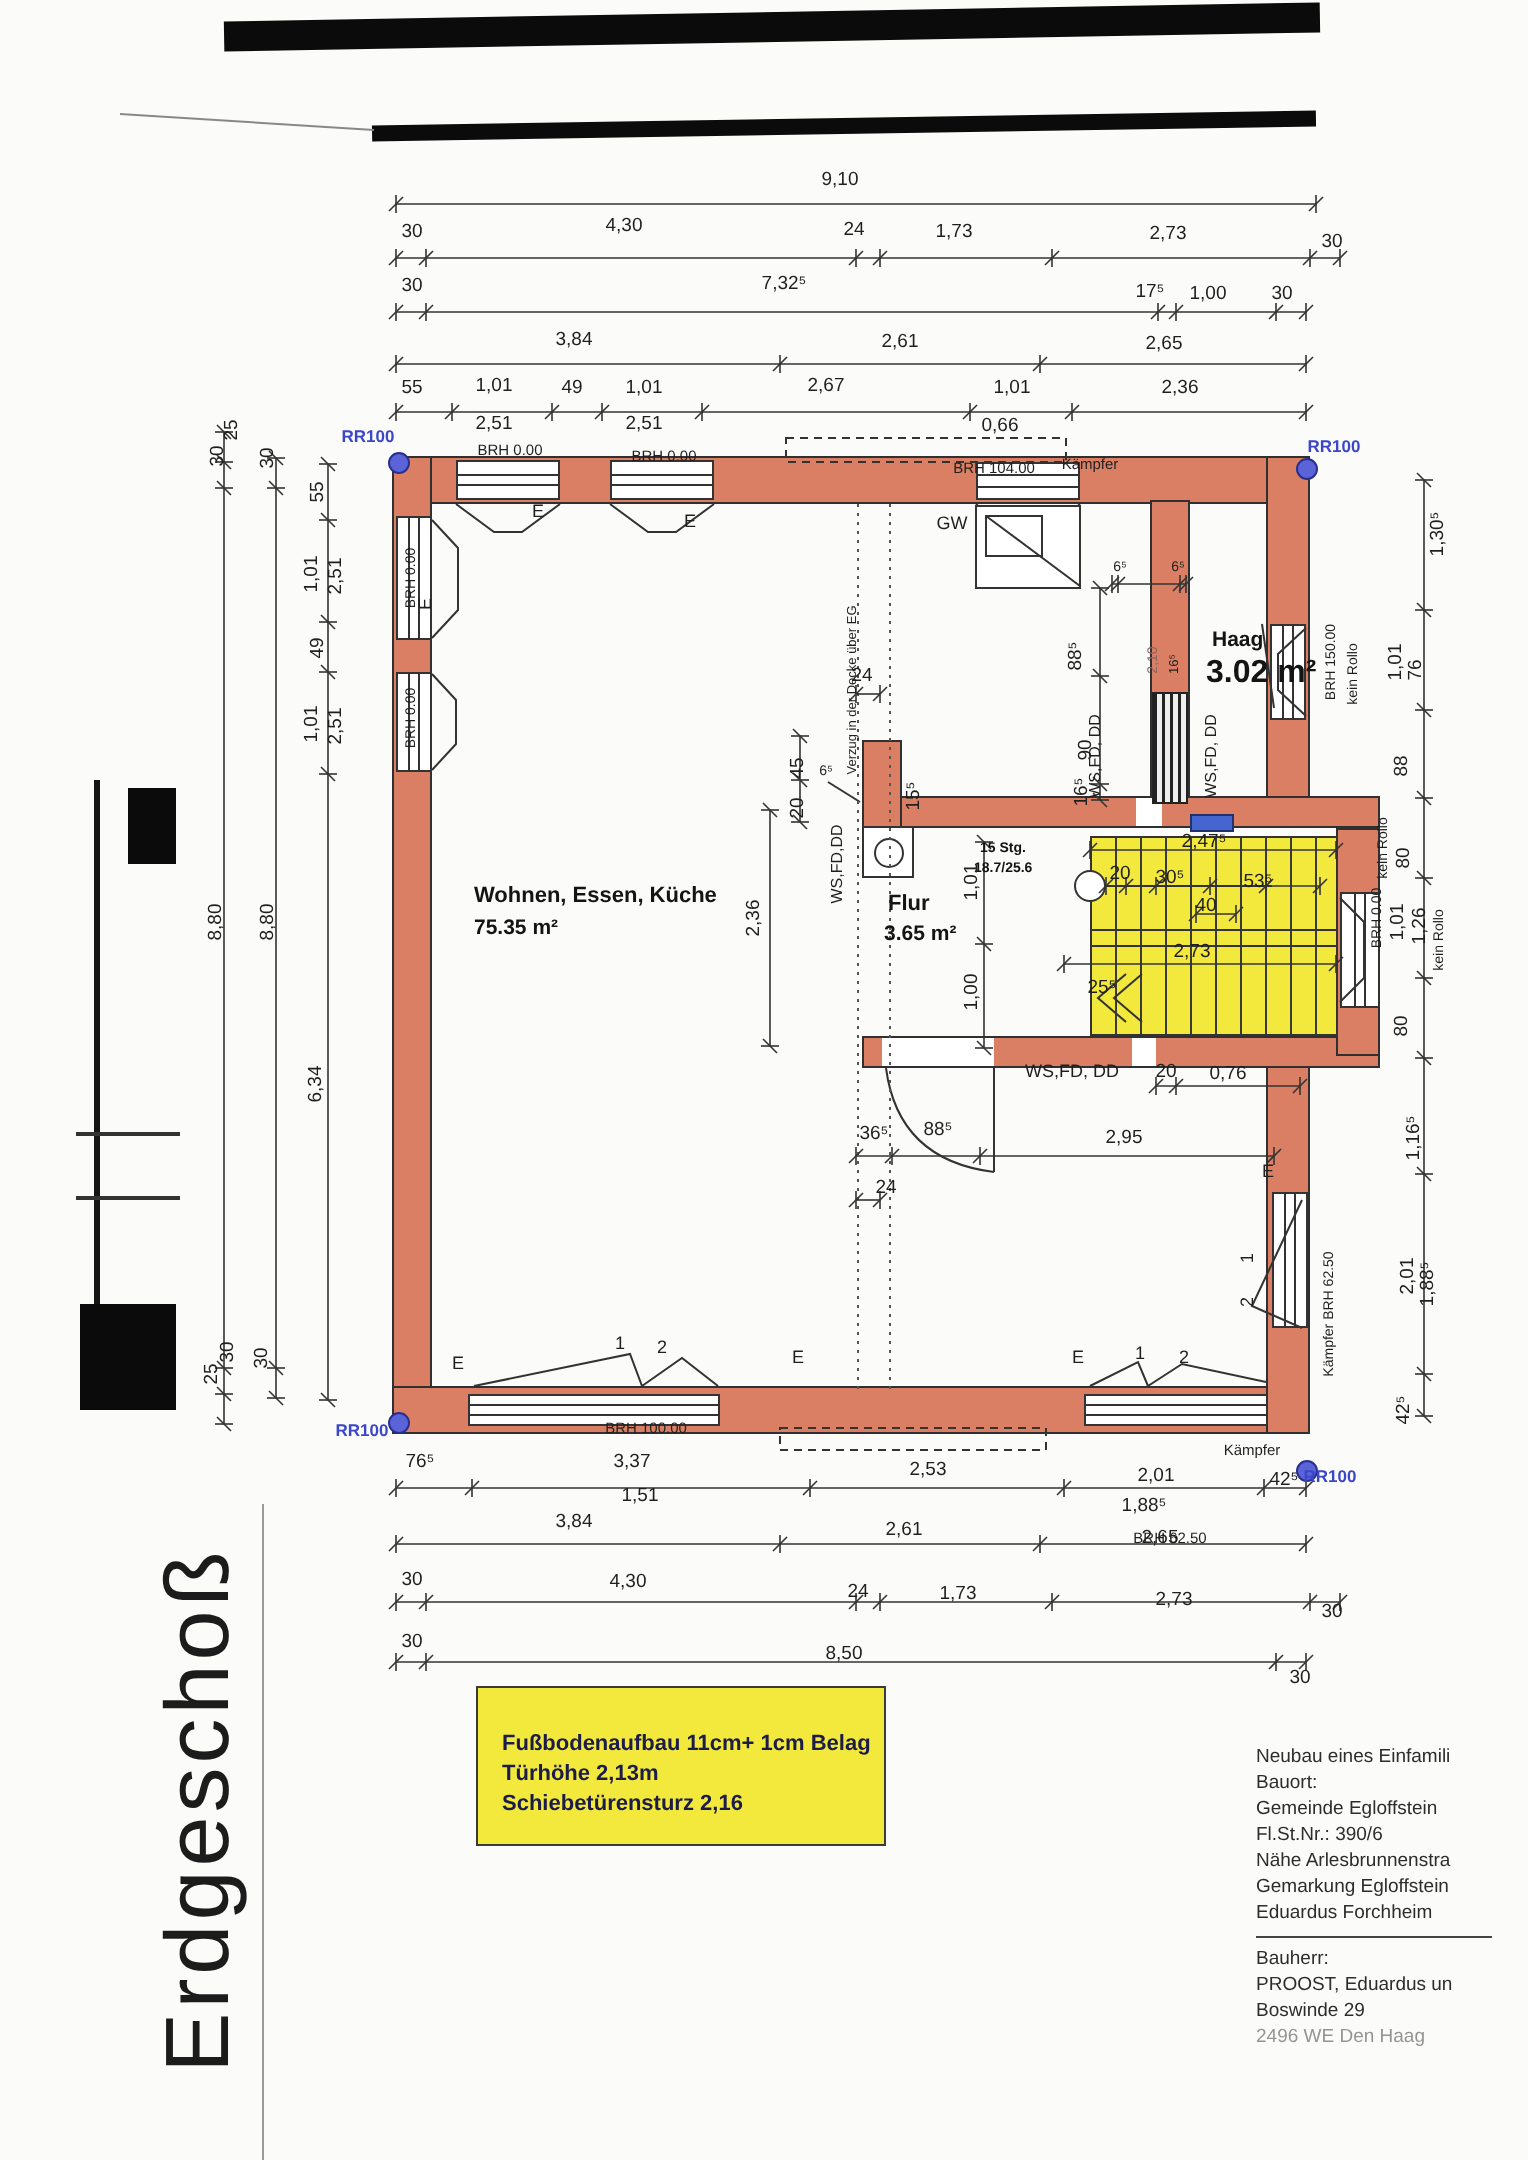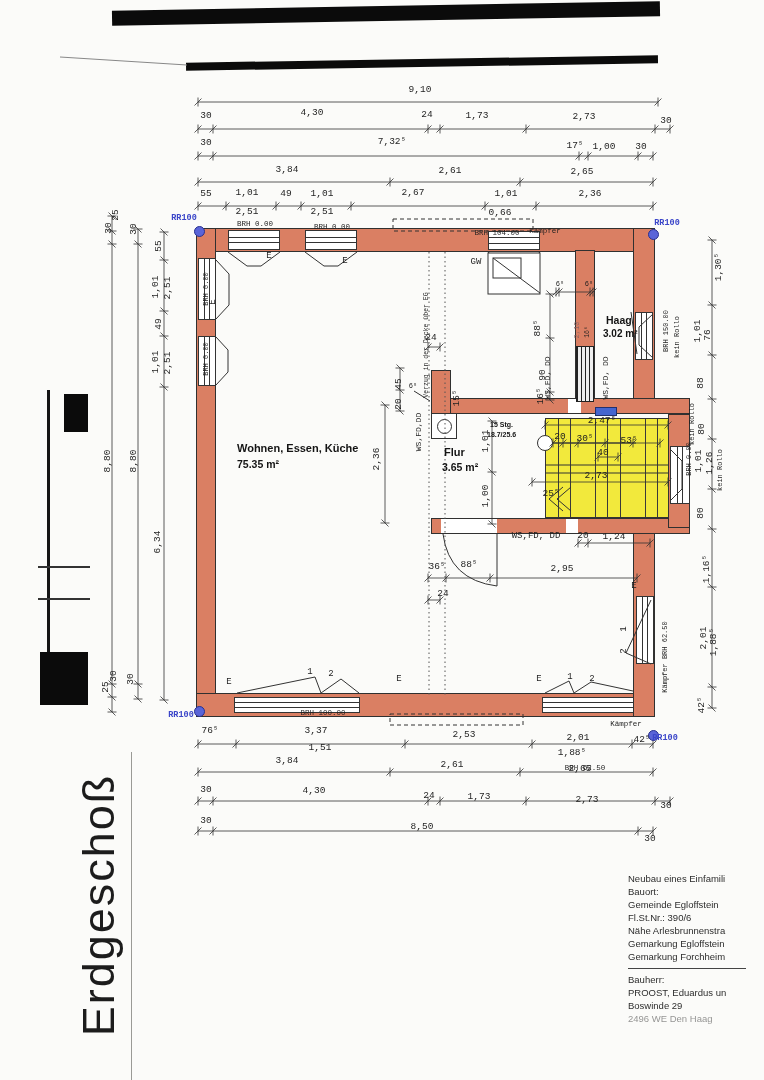--- a/index.html
+++ b/index.html
@@ -21,21 +21,21 @@
           background-image:repeating-linear-gradient(90deg,transparent 0 11.5px,#3a3a3a 11.5px 12.5px);}
   #chimney{position:absolute;left:576px;top:346px;width:18px;height:56px;z-index:3;border:1px solid #222;box-sizing:border-box;
           background:repeating-linear-gradient(90deg,#222 0 1.5px,#eee 1.5px 4px);}
   #column-box{position:absolute;left:431px;top:413px;width:26px;height:26px;background:#fff;border:1.2px solid #333;
           box-sizing:border-box;z-index:3;display:flex;align-items:center;justify-content:center;}
   #column-box .circ{width:13px;height:13px;border:1.6px solid #333;border-radius:50%;}
   #glass{position:absolute;left:595px;top:407px;width:22px;height:9px;background:#4565cf;border:1px solid #22306e;box-sizing:border-box;z-index:4;}
   .dot{position:absolute;width:9px;height:9px;border-radius:50%;background:#5a64d8;border:1px solid #28308f;z-index:5;}
   #linework{position:absolute;left:0;top:0;z-index:4;pointer-events:none;}
   
-  #labels{position:absolute;left:0;top:0;width:764px;height:1080px;z-index:6;pointer-events:none;font-family:Liberation Mono, monospace;}
+  #labels{position:absolute;left:0;top:0;width:764px;height:1080px;z-index:6;pointer-events:none;}
   .lb{position:absolute;transform:translate(-50%,-50%);font-size:9.5px;line-height:1;color:#1f1f1f;white-space:nowrap;}
   .dv,.sv,.sv8,.tv,.tv2,.ev,.gv{transform:translate(-50%,-50%) rotate(-90deg);}
   .s{font-size:7.5px;}  .sv{font-size:7px;}
   .sv8{font-size:8px;}  .s9{font-size:9px;}
   .t{font-size:7px;}    .tv{font-size:6.5px;} .tv2{font-size:6.5px;}
   .e{font-size:9px;}    .ev{font-size:9px;}
   .b{font-size:8.5px;color:#3b46c9;font-weight:600;}
   .gv{font-size:7px;color:#8a6464;}
   .rl{position:absolute;z-index:6;white-space:nowrap;line-height:1;}
   .room-name{font-size:11px;font-weight:700;color:#141414;}
@@ -390,21 +390,21 @@
         <line x1="545.5" y1="400" x2="554.5" y2="400"></line>
         <line x1="546.5" y1="396.5" x2="553.5" y2="403.5"></line>
       </g>
   </svg>
 
   <div class="rl room-name" style="left:237px;top:443px;">Wohnen, Essen, Küche</div>
   <div class="rl room-area" style="left:237px;top:459px;">75.35 m²</div>
   <div class="rl room-name" style="left:444px;top:447px;">Flur</div>
   <div class="rl room-area" style="left:442px;top:462px;">3.65 m²</div>
   <div class="rl room-name" style="left:606px;top:315px;font-size:10.5px;">Haag</div>
-  <div class="rl room-area" style="left:603px;top:329px;font-size:10px;">3.02 m²</div>
+  <div class="rl room-area" style="left:603px;top:329px;font-size:16px;">3.02 m²</div>
   <div class="rl st-lb" style="left:490px;top:421px;">15 Stg.</div>
   <div class="rl st-lb" style="left:487px;top:431px;">18.7/25.6</div>
 
   <div id="labels">
       <div class="lb d" style="left: 420px; top: 90px;">9,10</div>
       <div class="lb d" style="left: 206px; top: 116px;">30</div>
       <div class="lb d" style="left: 312px; top: 113px;">4,30</div>
       <div class="lb d" style="left: 427px; top: 115px;">24</div>
       <div class="lb d" style="left: 477px; top: 116px;">1,73</div>
       <div class="lb d" style="left: 584px; top: 117px;">2,73</div>
@@ -516,49 +516,54 @@
       <div class="lb dv" style="left: 486px; top: 441px;">1,01</div>
       <div class="lb dv" style="left: 486px; top: 496px;">1,00</div>
       <div class="lb d" style="left: 602px; top: 421px;">2,47⁵</div>
       <div class="lb d" style="left: 560px; top: 437px;">20</div>
       <div class="lb d" style="left: 585px; top: 439px;">30⁵</div>
       <div class="lb d" style="left: 629px; top: 441px;">53⁵</div>
       <div class="lb d" style="left: 603px; top: 453px;">40</div>
       <div class="lb d" style="left: 551px; top: 450px; margin-top: 44px;">25⁵</div>
       <div class="lb d" style="left: 596px; top: 476px;">2,73</div>
       <div class="lb d" style="left: 583px; top: 536px;">20</div>
-      <div class="lb d" style="left: 614px; top: 537px;">1,24</div>
+      <div class="lb d" style="left: 614px; top: 537px;">0,76</div>
       <div class="lb d" style="left: 437px; top: 567px;">36⁵</div>
       <div class="lb d" style="left: 469px; top: 565px;">88⁵</div>
       <div class="lb d" style="left: 562px; top: 569px;">2,95</div>
       <div class="lb d" style="left: 443px; top: 594px;">24</div>
       <div class="lb e" style="left: 634px; top: 586px;">E</div>
       <div class="lb s" style="left: 323px; top: 714px;">BRH 100.00</div>
       <div class="lb s" style="left: 585px; top: 723px; margin-top: 46px;">BRH 62.50</div>
       <div class="lb s" style="left: 626px; top: 725px;">Kämpfer</div>
       <div class="lb e" style="left: 229px; top: 682px;">E</div>
       <div class="lb e" style="left: 399px; top: 679px;">E</div>
       <div class="lb e" style="left: 539px; top: 679px;">E</div>
       <div class="lb e" style="left: 310px; top: 672px;">1</div>
       <div class="lb e" style="left: 331px; top: 674px;">2</div>
       <div class="lb e" style="left: 570px; top: 677px;">1</div>
       <div class="lb e" style="left: 592px; top: 679px;">2</div>
     </div>
 
   <div id="floor-title">Erdgeschoß</div>
 
+  <div id="note-box" style="background: rgb(242, 233, 60);">
+    <div>Fußbodenaufbau 11cm+ 1cm Belag</div>
+    <div>Türhöhe 2,13m</div>
+    <div>Schiebetürensturz 2,16</div>
+  </div>
 
   <div id="project-block">
     <div>Neubau eines Einfamili</div>
     <div>Bauort:</div>
     <div>Gemeinde Egloffstein</div>
     <div>Fl.St.Nr.: 390/6</div>
     <div>Nähe Arlesbrunnenstra</div>
     <div>Gemarkung Egloffstein</div>
-    <div>Gemarkung Forchheim</div>
+    <div>Eduardus Forchheim</div>
     <hr>
     <div>Bauherr:</div>
     <div>PROOST, Eduardus un</div>
     <div>Boswinde 29</div>
     <div class="faded">2496 WE Den Haag</div>
   </div>
 
 </div>
 
 </body></html>

